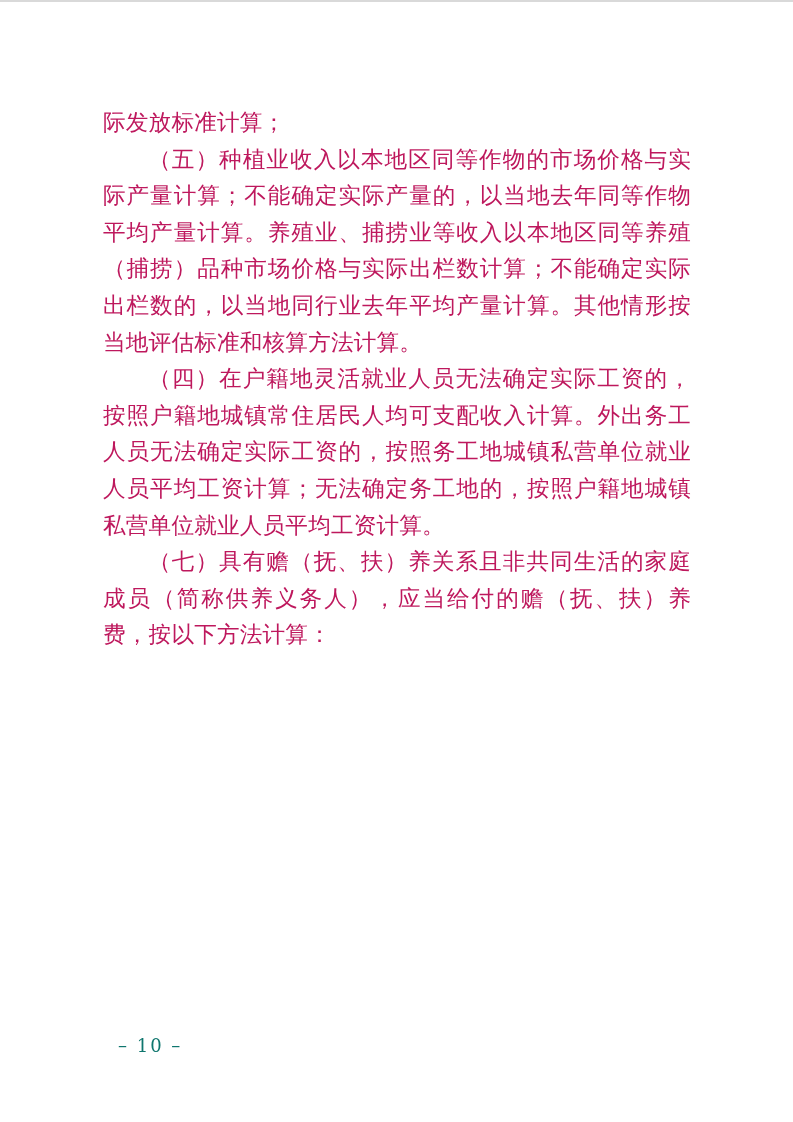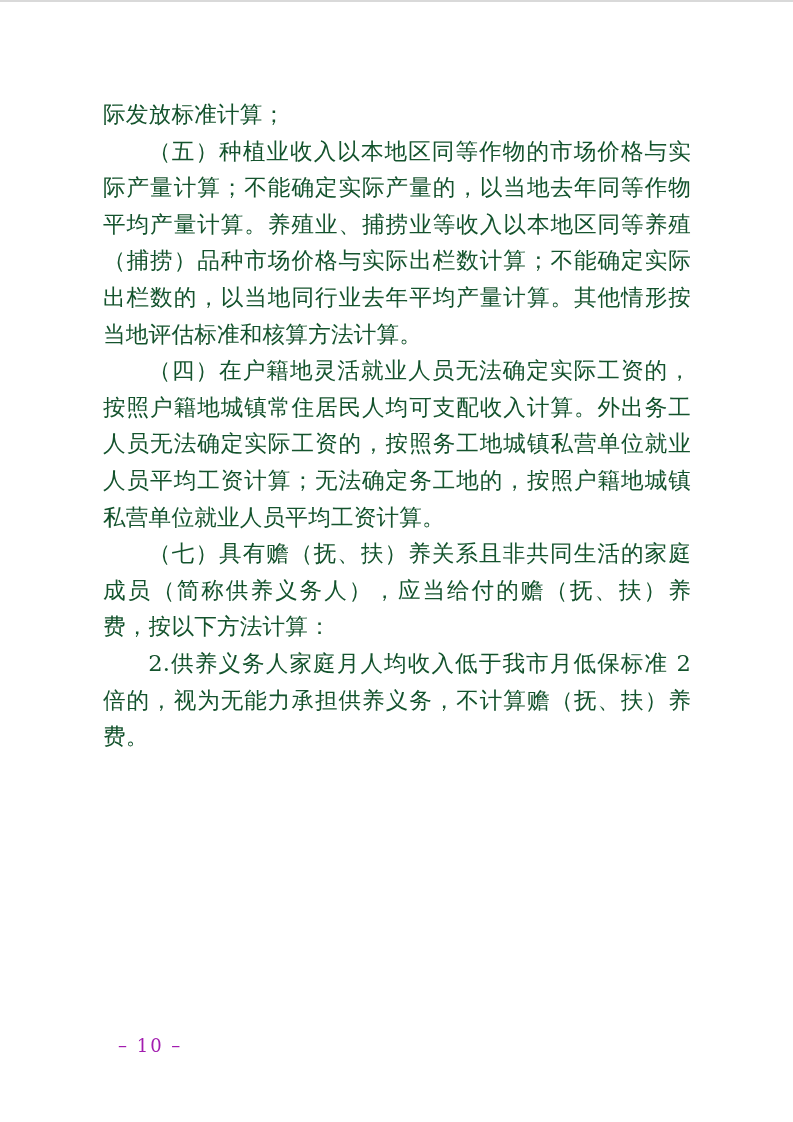--- a/index.html
+++ b/index.html
@@ -18,54 +18,53 @@
   .page-top-edge {
     position: absolute;
     top: 0; left: 0;
     width: 100%;
     height: 2px;
     background: #d9d9d9;
   }
   .doc-body {
     position: absolute;
     left: 103px;
-    top: 96px;
+    top: 104px;
     width: 588px;
-    color: #14532d;
+    color: #be185d;
     font-size: 22.6px;
     line-height: 36.6px;
     text-align: justify;
     text-justify: inter-ideograph;
     letter-spacing: 0.2px;
   }
   .doc-body p {
     margin: 0;
     padding: 0;
   }
   .doc-body p.indent {
     text-indent: 2em;
   }
   .page-footer {
     position: absolute;
     left: 118px;
     top: 1032px;
-    color: #a21caf;
+    color: #0f766e;
     font-size: 18px;
     line-height: 28px;
     letter-spacing: 2px;
   }
 </style>
 </head>
 <body>
 
 <div class="page">
   <div class="page-top-edge"></div>
 
   <div class="doc-body">
     <p>际发放标准计算；</p>
     <p class="indent">（五）种植业收入以本地区同等作物的市场价格与实际产量计算；不能确定实际产量的，以当地去年同等作物平均产量计算。养殖业、捕捞业等收入以本地区同等养殖（捕捞）品种市场价格与实际出栏数计算；不能确定实际出栏数的，以当地同行业去年平均产量计算。其他情形按当地评估标准和核算方法计算。</p>
     <p class="indent">（四）在户籍地灵活就业人员无法确定实际工资的，按照户籍地城镇常住居民人均可支配收入计算。外出务工人员无法确定实际工资的，按照务工地城镇私营单位就业人员平均工资计算；无法确定务工地的，按照户籍地城镇私营单位就业人员平均工资计算。</p>
     <p class="indent">（七）具有赡（抚、扶）养关系且非共同生活的家庭成员（简称供养义务人），应当给付的赡（抚、扶）养费，按以下方法计算：</p>
-    <p class="indent">2.供养义务人家庭月人均收入低于我市月低保标准 2 倍的，视为无能力承担供养义务，不计算赡（抚、扶）养费。</p>
   </div>
 
   <div class="page-footer">– 10 –</div>
 </div>
 
 </body></html>

